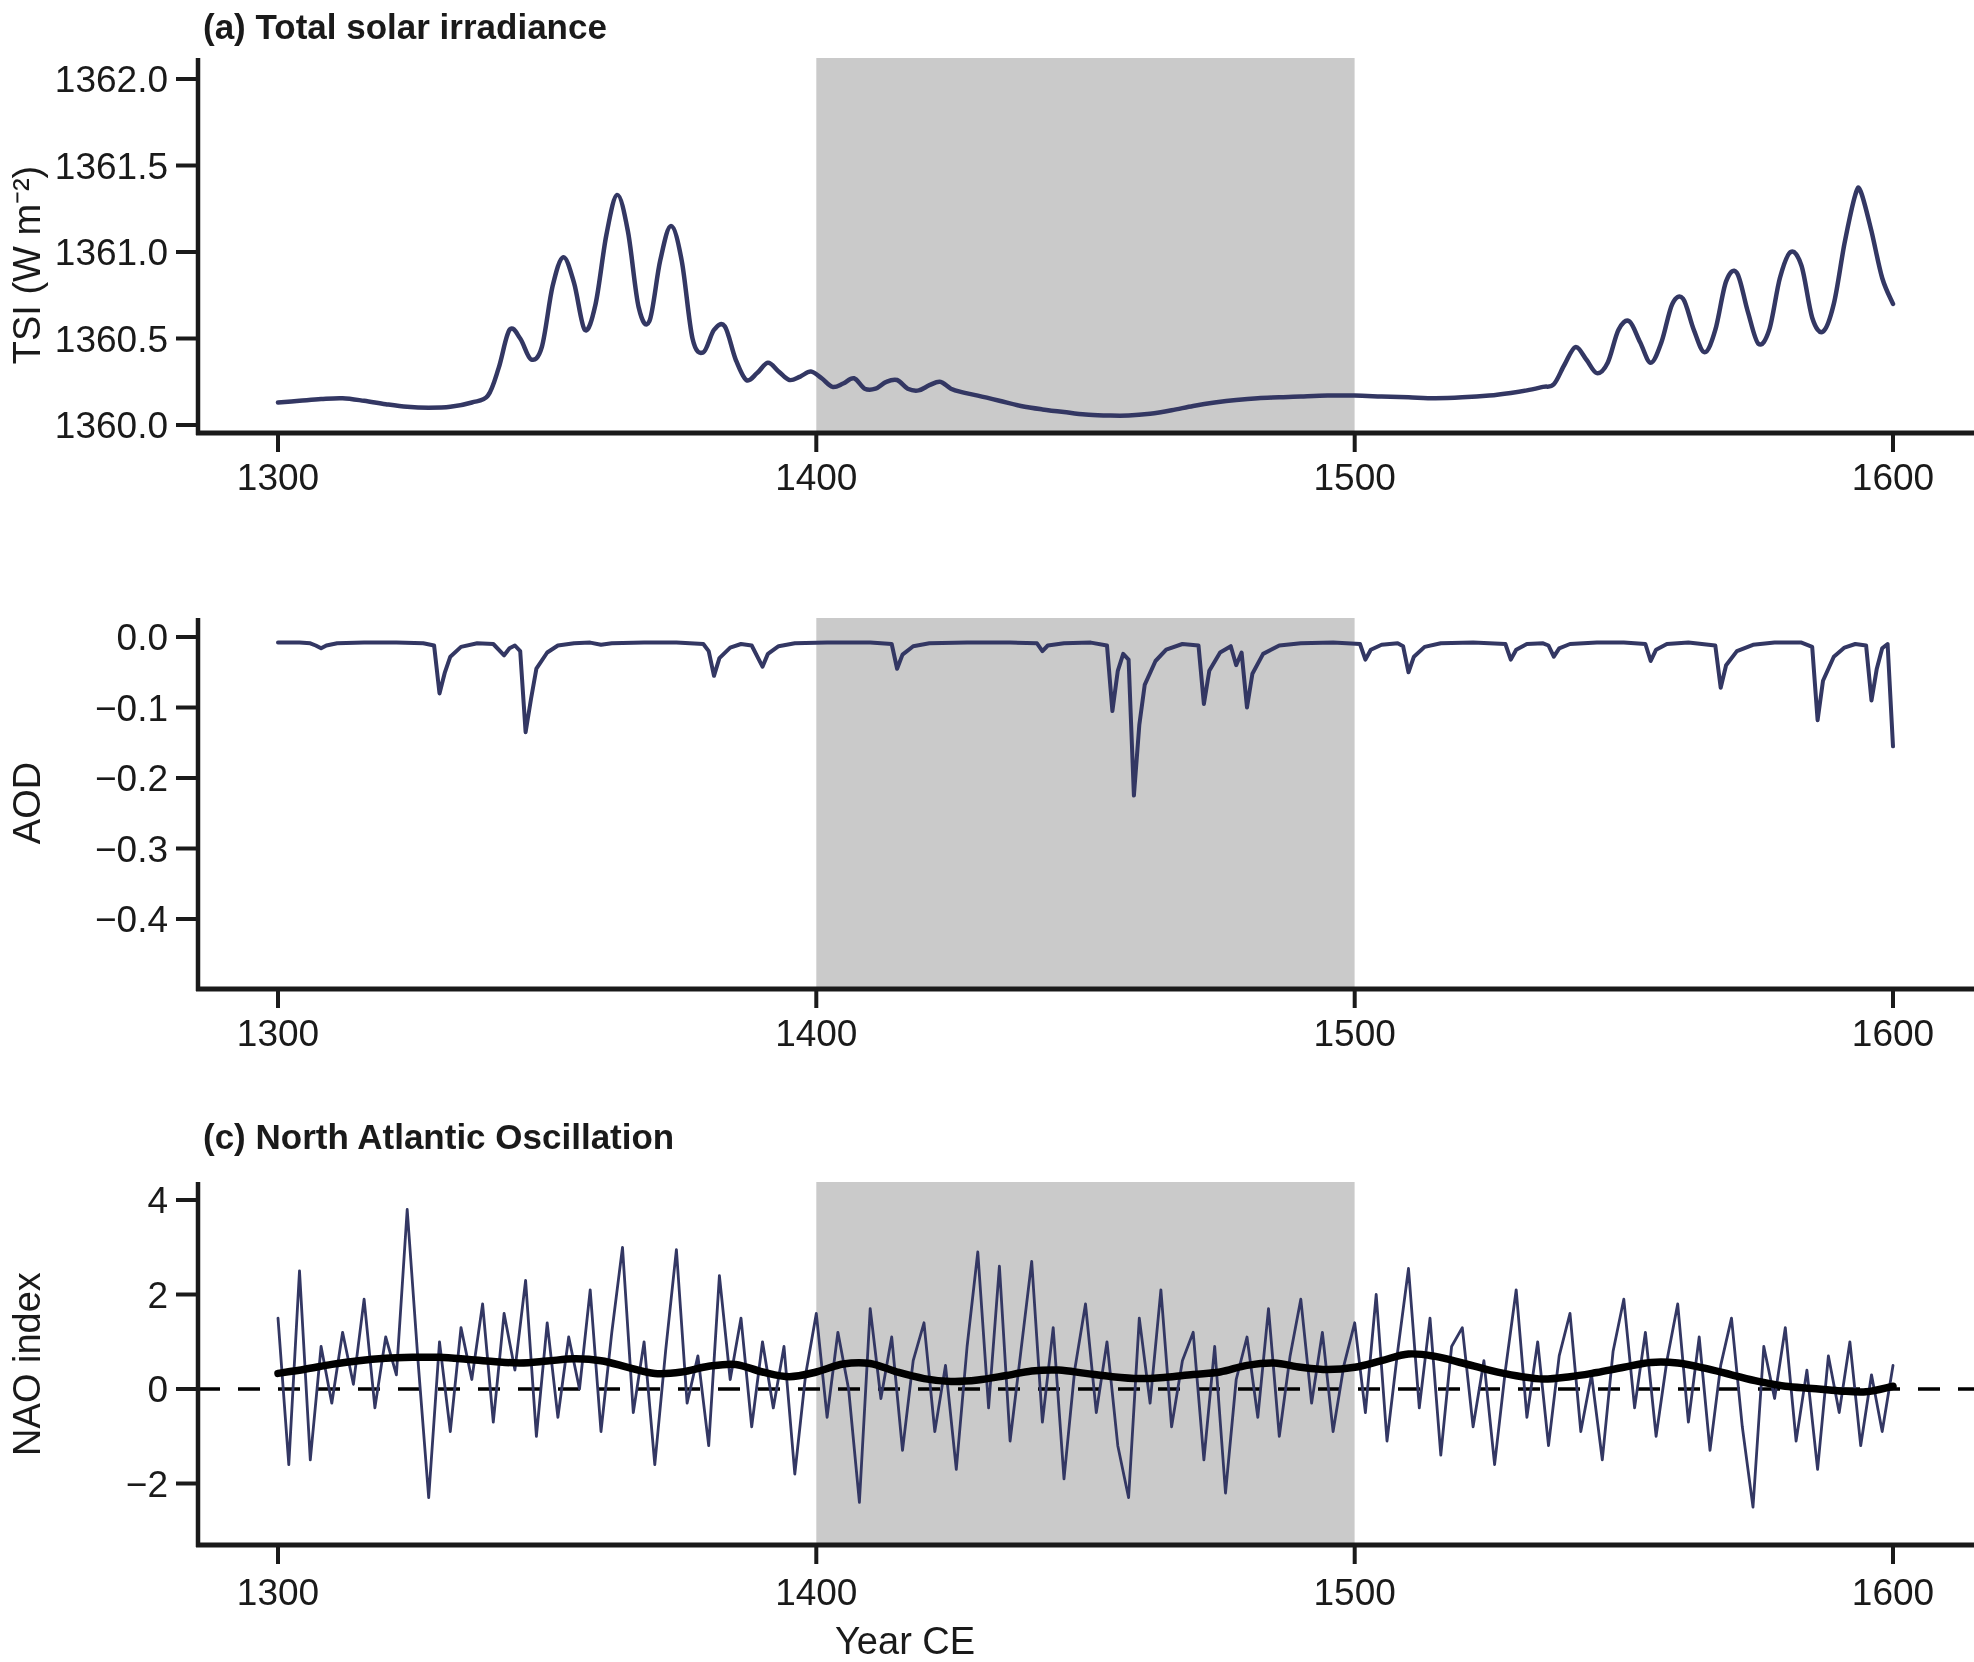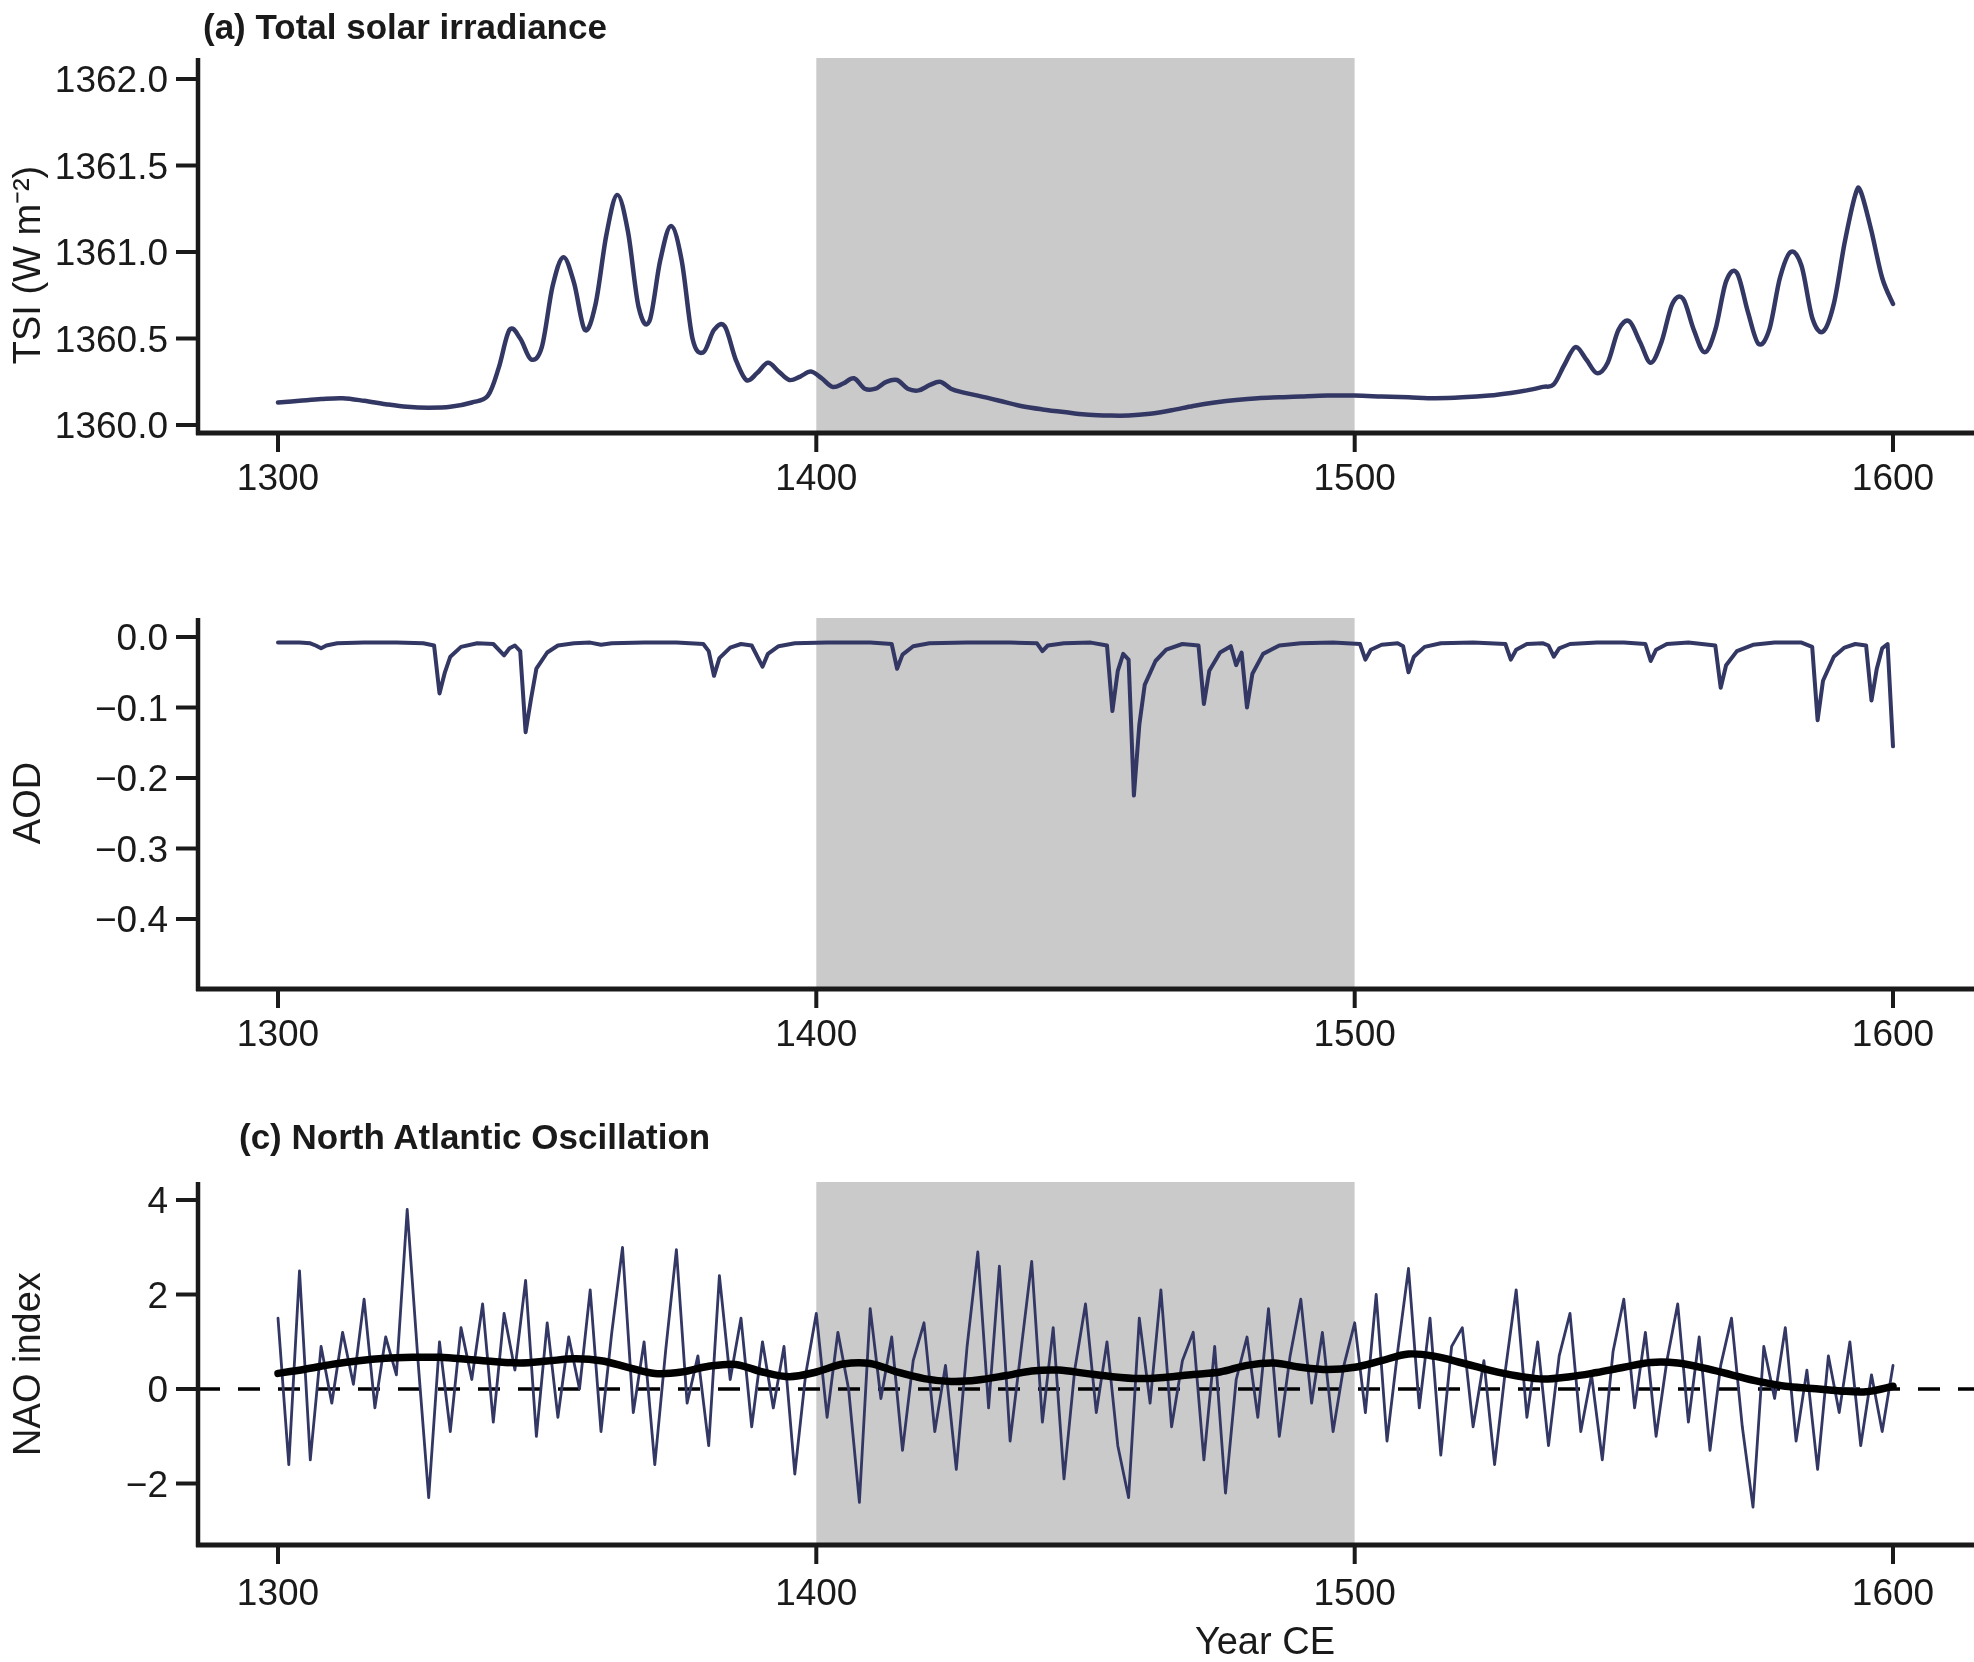--- a/index.html
+++ b/index.html
@@ -3,24 +3,24 @@
 <meta charset="utf-8">
 <style>
   html,body{margin:0;padding:0;background:#ffffff;}
   #figure{position:relative;width:1974px;height:1662px;background:#ffffff;overflow:hidden;
           font-family:"Liberation Sans", sans-serif;}
   #plot-svg{position:absolute;left:0;top:0;}
   .panel-title{position:absolute;left:203px;font-size:35px;font-weight:bold;color:#1a1a1a;
                white-space:nowrap;line-height:46px;}
   .y-label{position:absolute;width:500px;text-align:center;font-size:38px;color:#1a1a1a;
            transform:rotate(-90deg);white-space:nowrap;line-height:44px;}
-  .x-label{position:absolute;width:500px;text-align:right;font-size:38px;color:#1a1a1a;line-height:42px;}
+  .x-label{position:absolute;width:500px;text-align:left;font-size:38px;color:#1a1a1a;line-height:42px;}
   .t-a{top:4px;}
   .t-b{top:558px;}
-  .t-c{top:1114px;margin-left:36px;}
+  .t-c{top:1114px;}
   .l-a{left:-223px;top:243px;}
   .l-b{left:-223px;top:781px;}
   .l-c{left:-223px;top:1342px;}
   .x-label{left:835px;top:1620px;}
 </style>
 </head>
 <body>
 
 <div id="figure">
   <svg id="plot-svg" width="1974" height="1662" viewBox="0 0 1974 1662">

